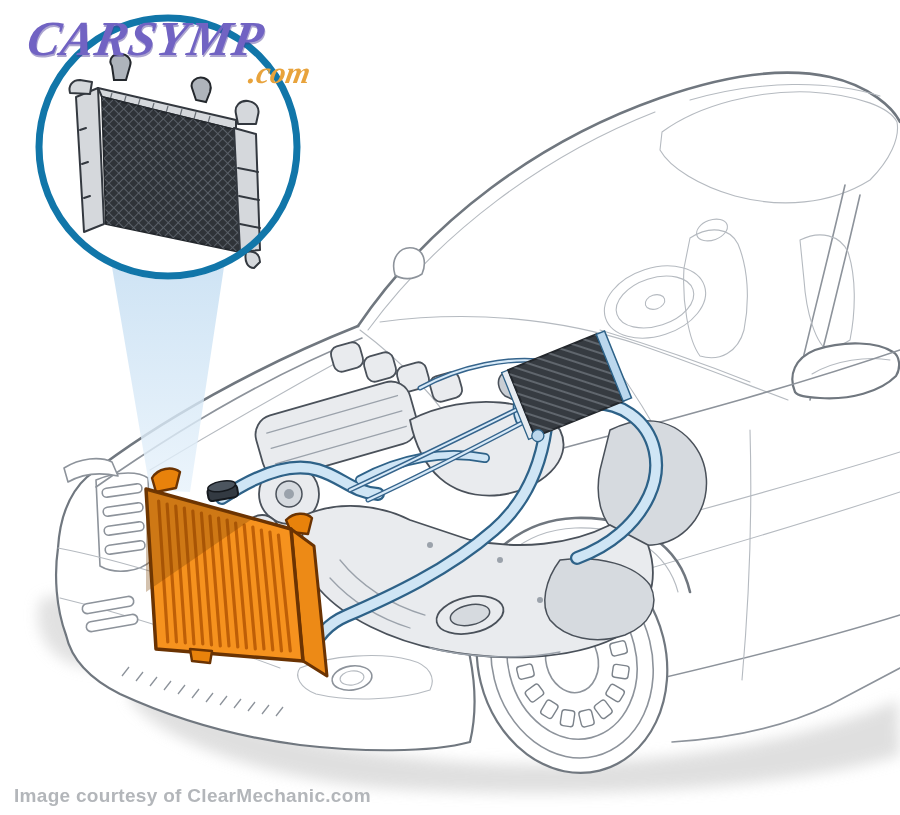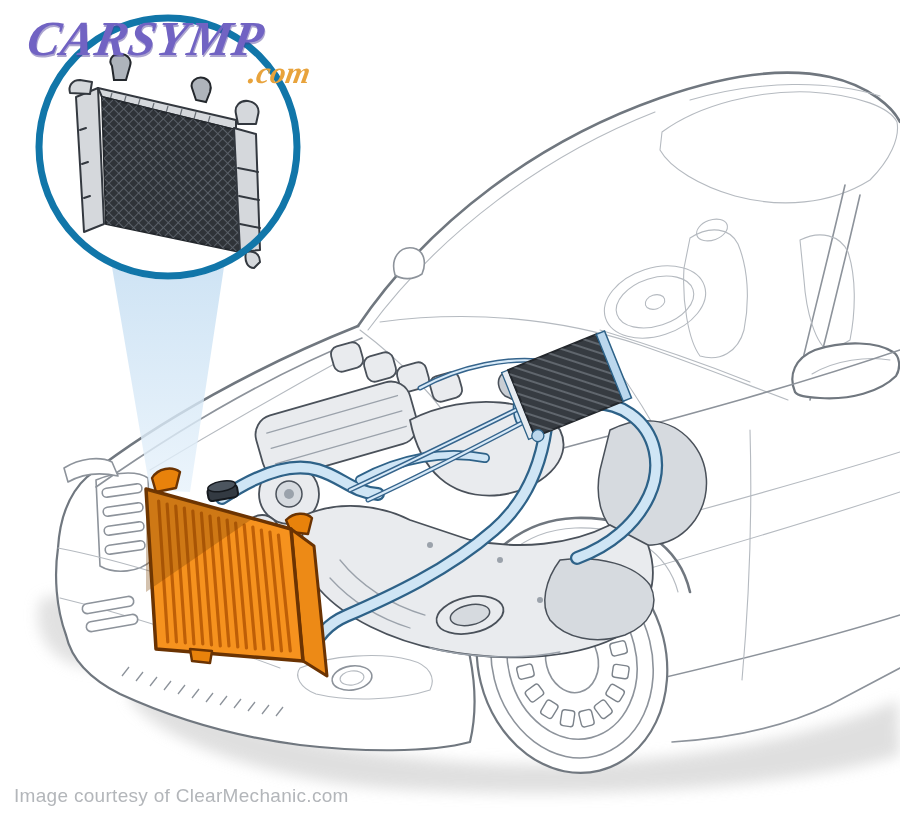--- a/index.html
+++ b/index.html
@@ -41,21 +41,21 @@
   .logo{position:absolute;left:26px;top:14px;transform:skewX(-10deg);width:290px;}
   .logo .brand{
      display:block;font-family:"Liberation Serif",serif;font-style:italic;font-weight:700;
      font-size:49px;line-height:1;letter-spacing:1px;color:var(--logo-purple);
      text-shadow:1px 2px 0 rgba(74,58,150,.45);}
   .logo .tld{
      display:block;text-align:right;margin-top:-6px;padding-right:2px;
      font-family:"Liberation Serif",serif;font-style:italic;font-weight:700;
      font-size:31px;line-height:1;color:var(--logo-orange);}
   .credit{position:absolute;left:14px;top:785px;font-size:19px;letter-spacing:.3px;
-     color:var(--credit-gray);}
+     color:var(--credit-gray);font-weight:bold;}
 </style>
 </head>
 <body>
 
 <div class="stage">
 
 <svg width="900" height="815" viewBox="0 0 900 815">
   <defs>
     <filter id="soft" x="-20%" y="-20%" width="140%" height="140%">
       <feGaussianBlur stdDeviation="7"></feGaussianBlur>

